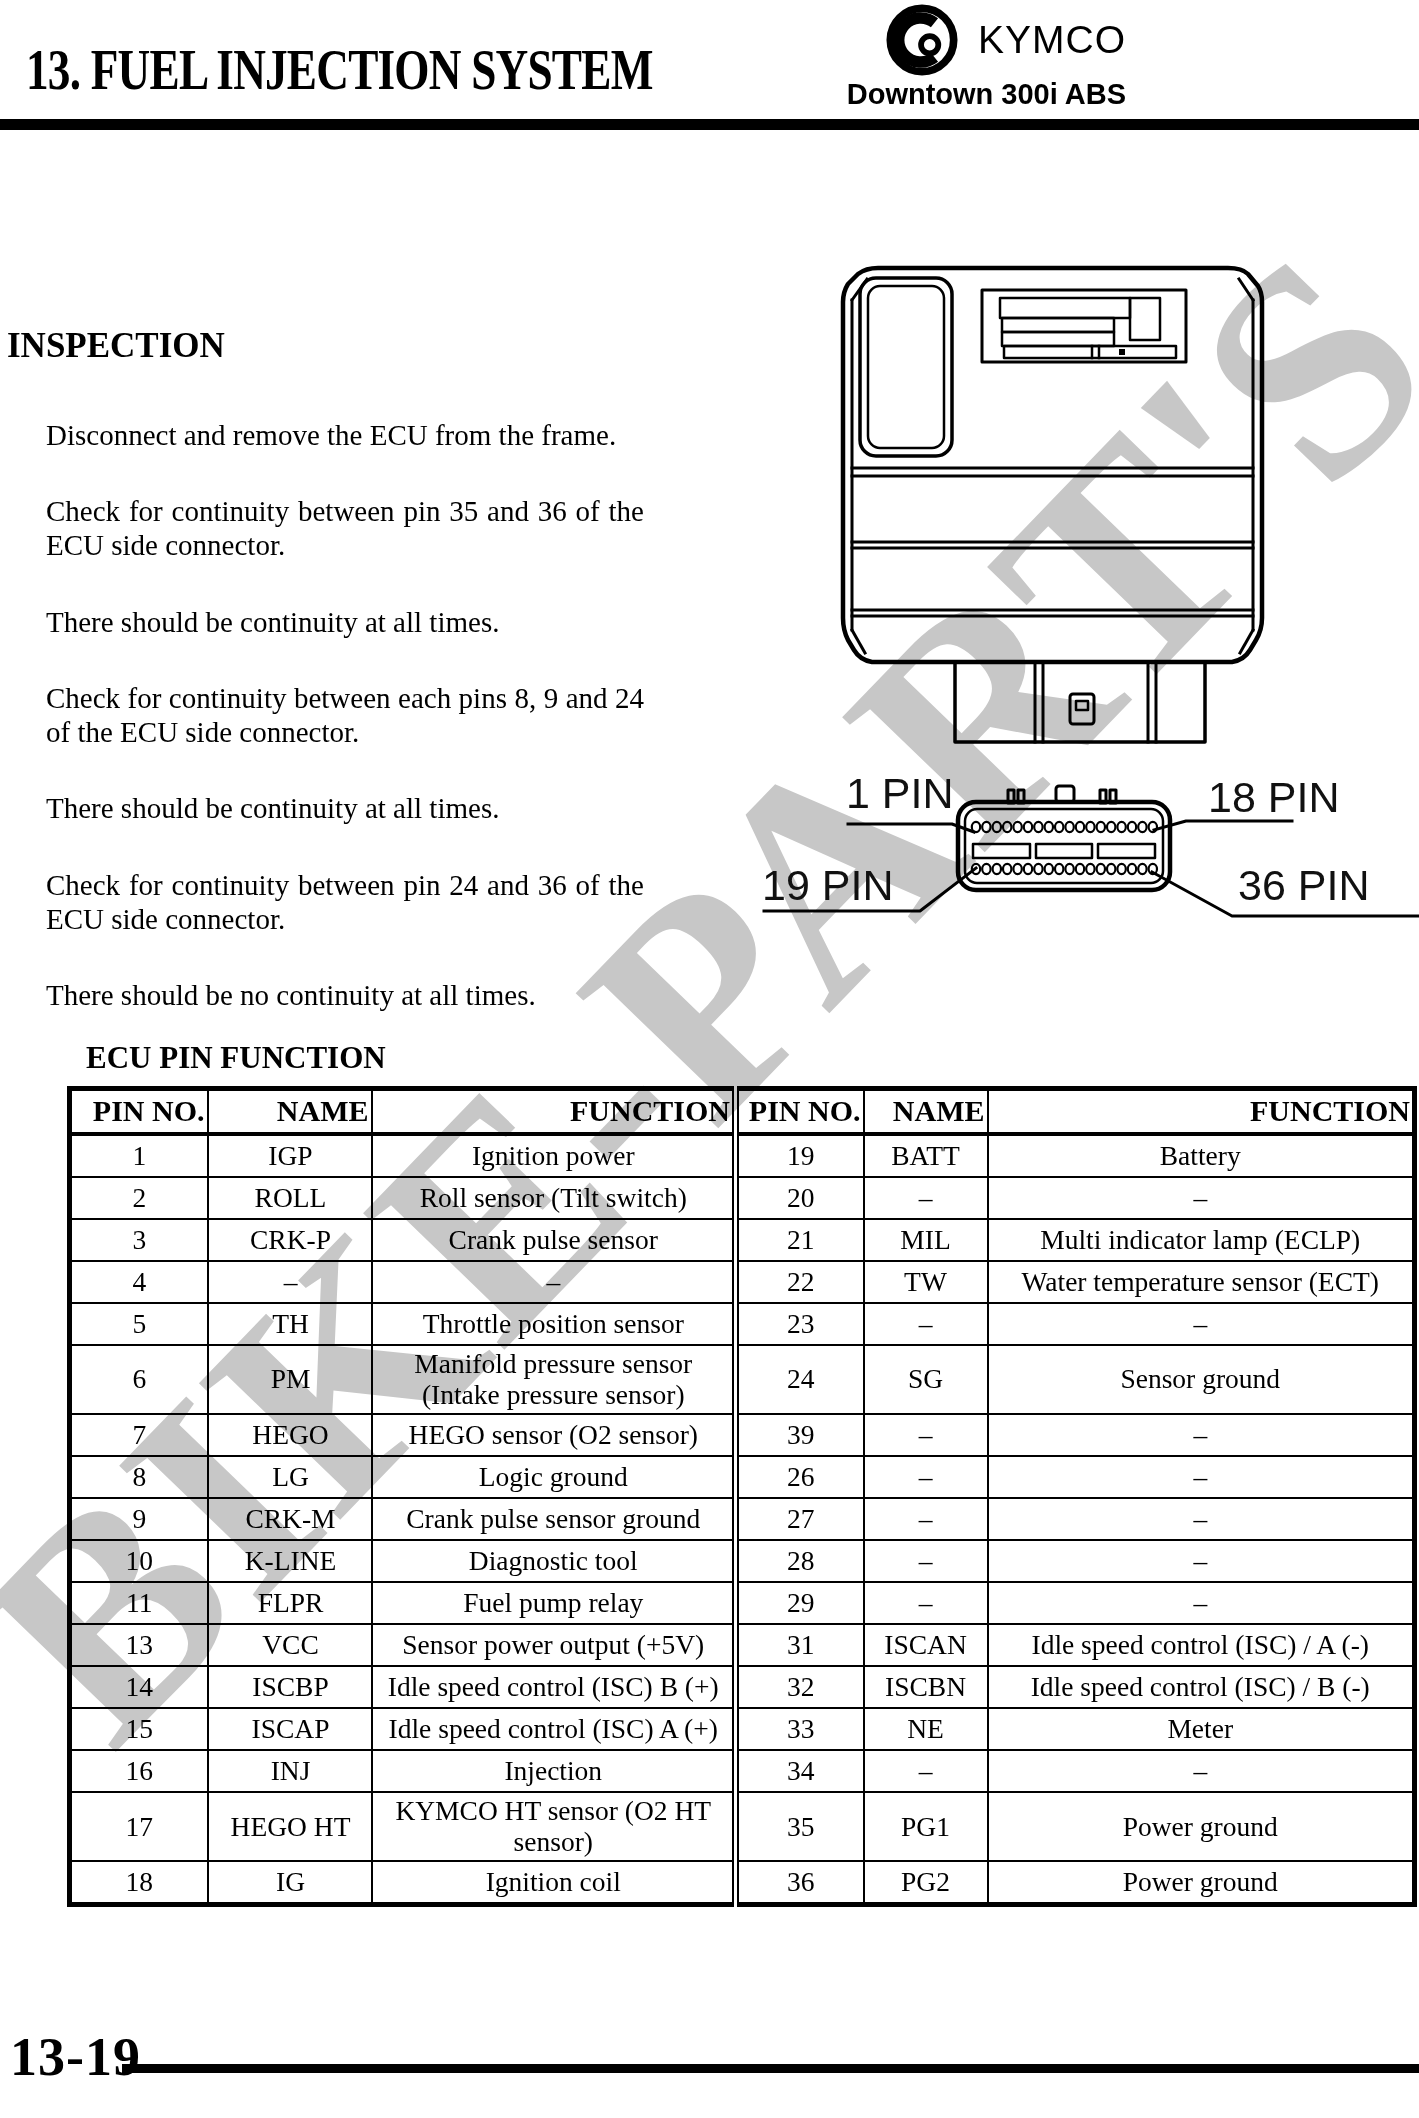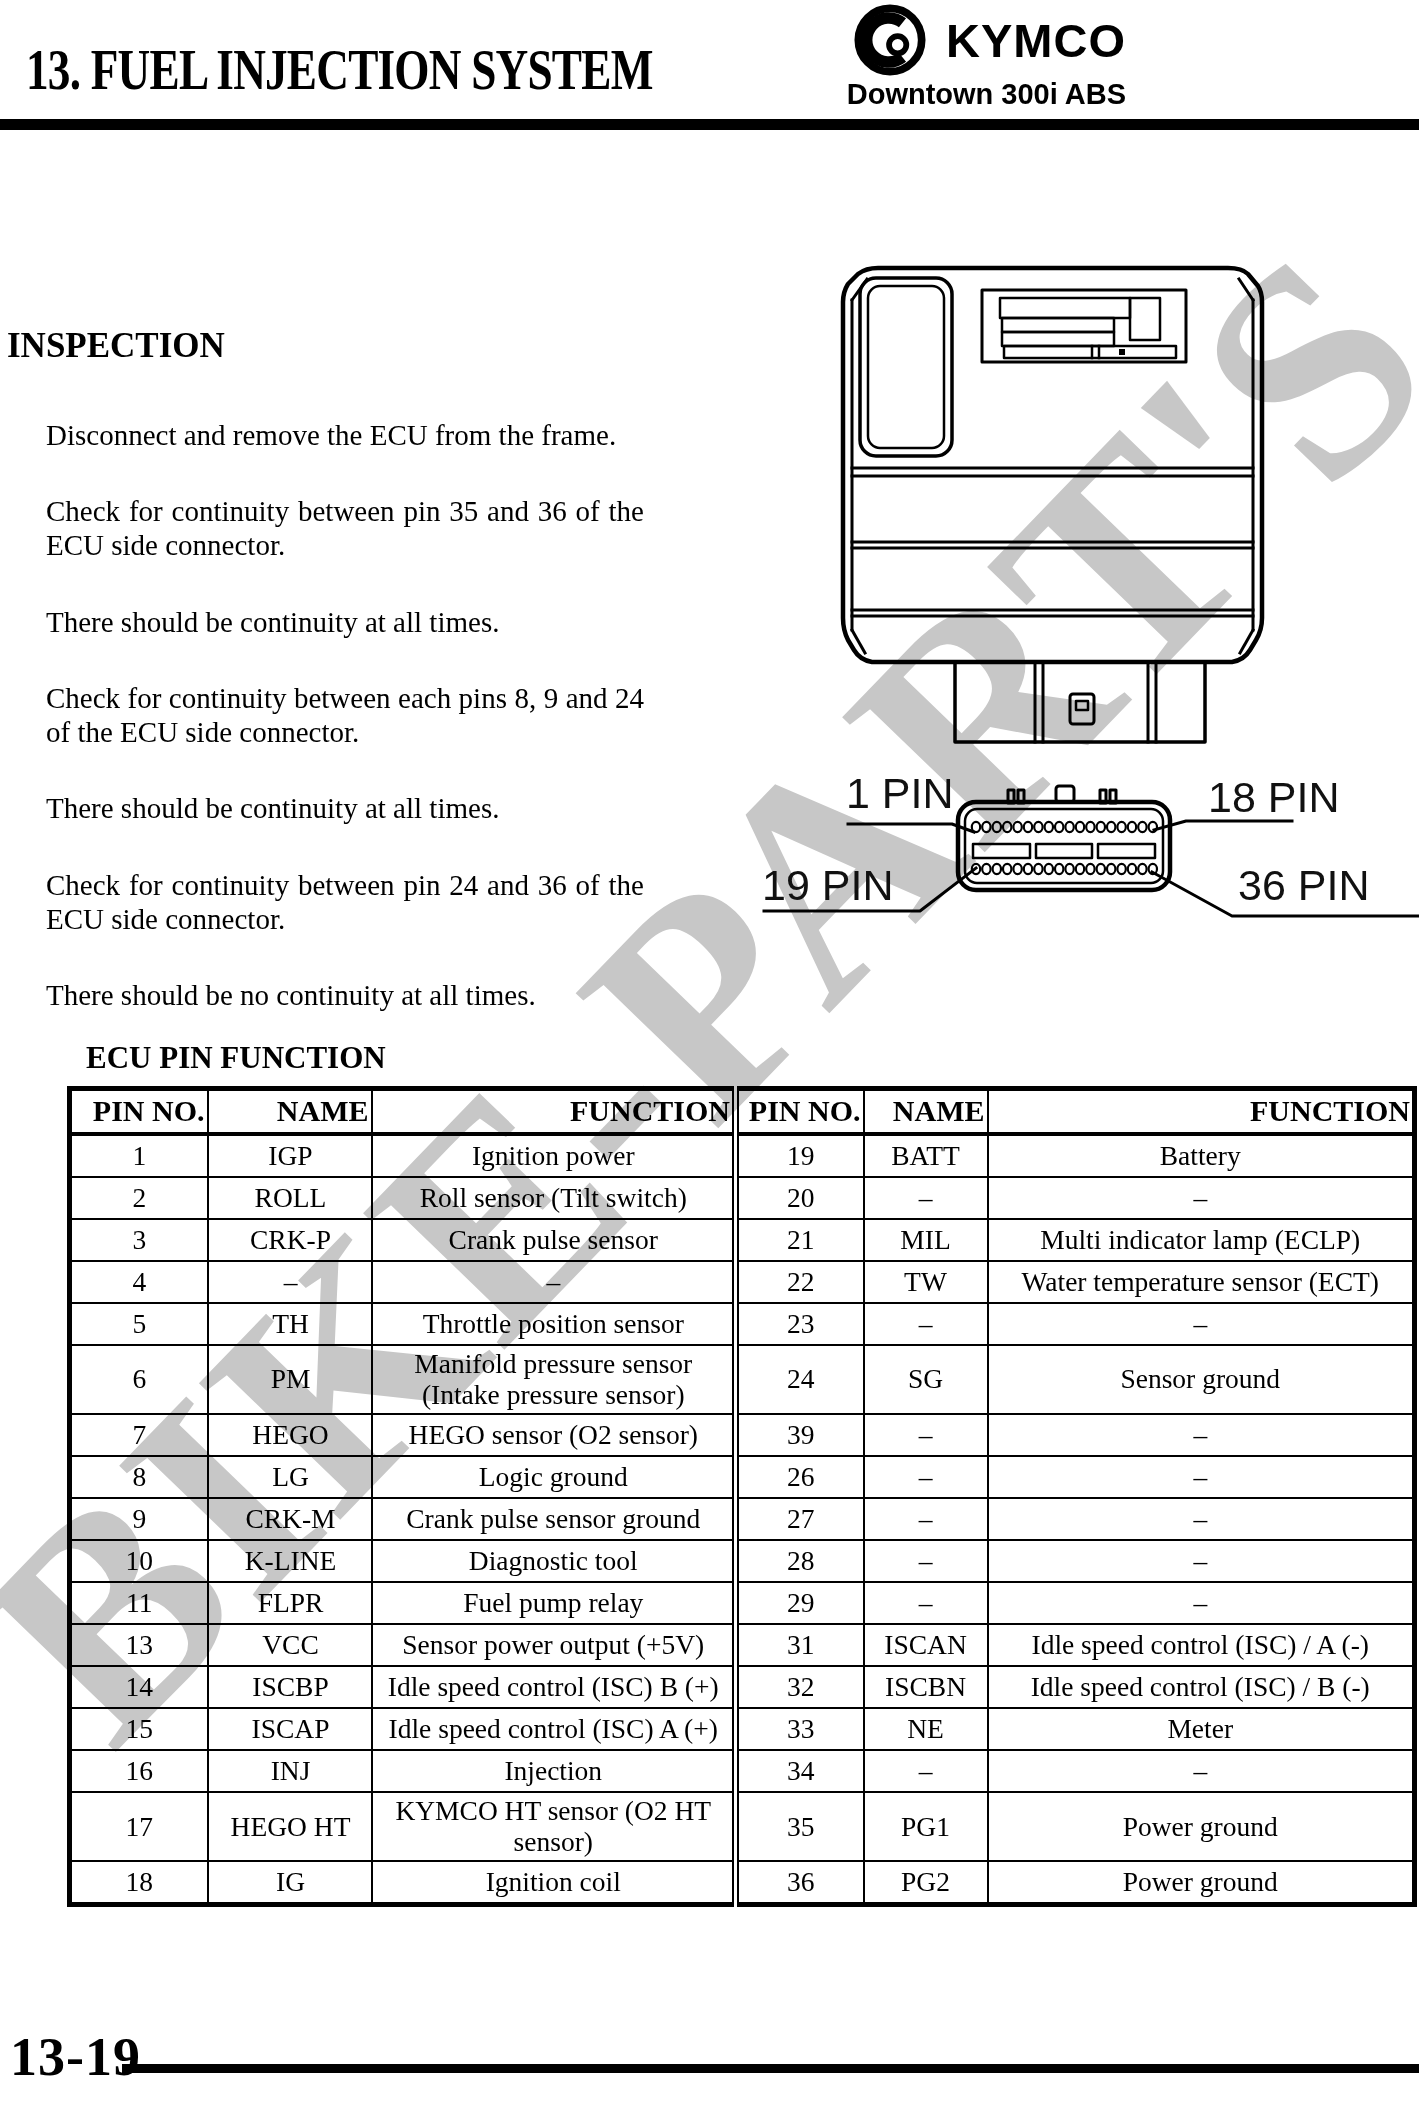--- a/index.html
+++ b/index.html
@@ -32,21 +32,21 @@
     position:absolute;left:26px;top:36px;
     font-size:58px;font-weight:bold;
     letter-spacing:-1px;
     transform:scaleX(0.78);transform-origin:left top;
     white-space:nowrap;
   }
   .brand{position:absolute;right:14px;top:4px;text-align:right;}
   .brand-row{display:flex;align-items:center;justify-content:flex-end;gap:8px;}
   .brand-name{
     font-family:"Liberation Sans", sans-serif;
-    font-weight:bold;font-size:47px;letter-spacing:1px;
+    font-weight:normal;font-size:39px;letter-spacing:1px;
   }
   .brand-model{
     font-family:"Liberation Sans", sans-serif;
     font-weight:bold;font-size:29px;
     margin-top:2px;
   }
   .header-rule{position:absolute;left:0;top:119px;width:1419px;height:11px;background:#000;}
   
   .inspection-heading{
     position:absolute;left:7px;top:326px;

